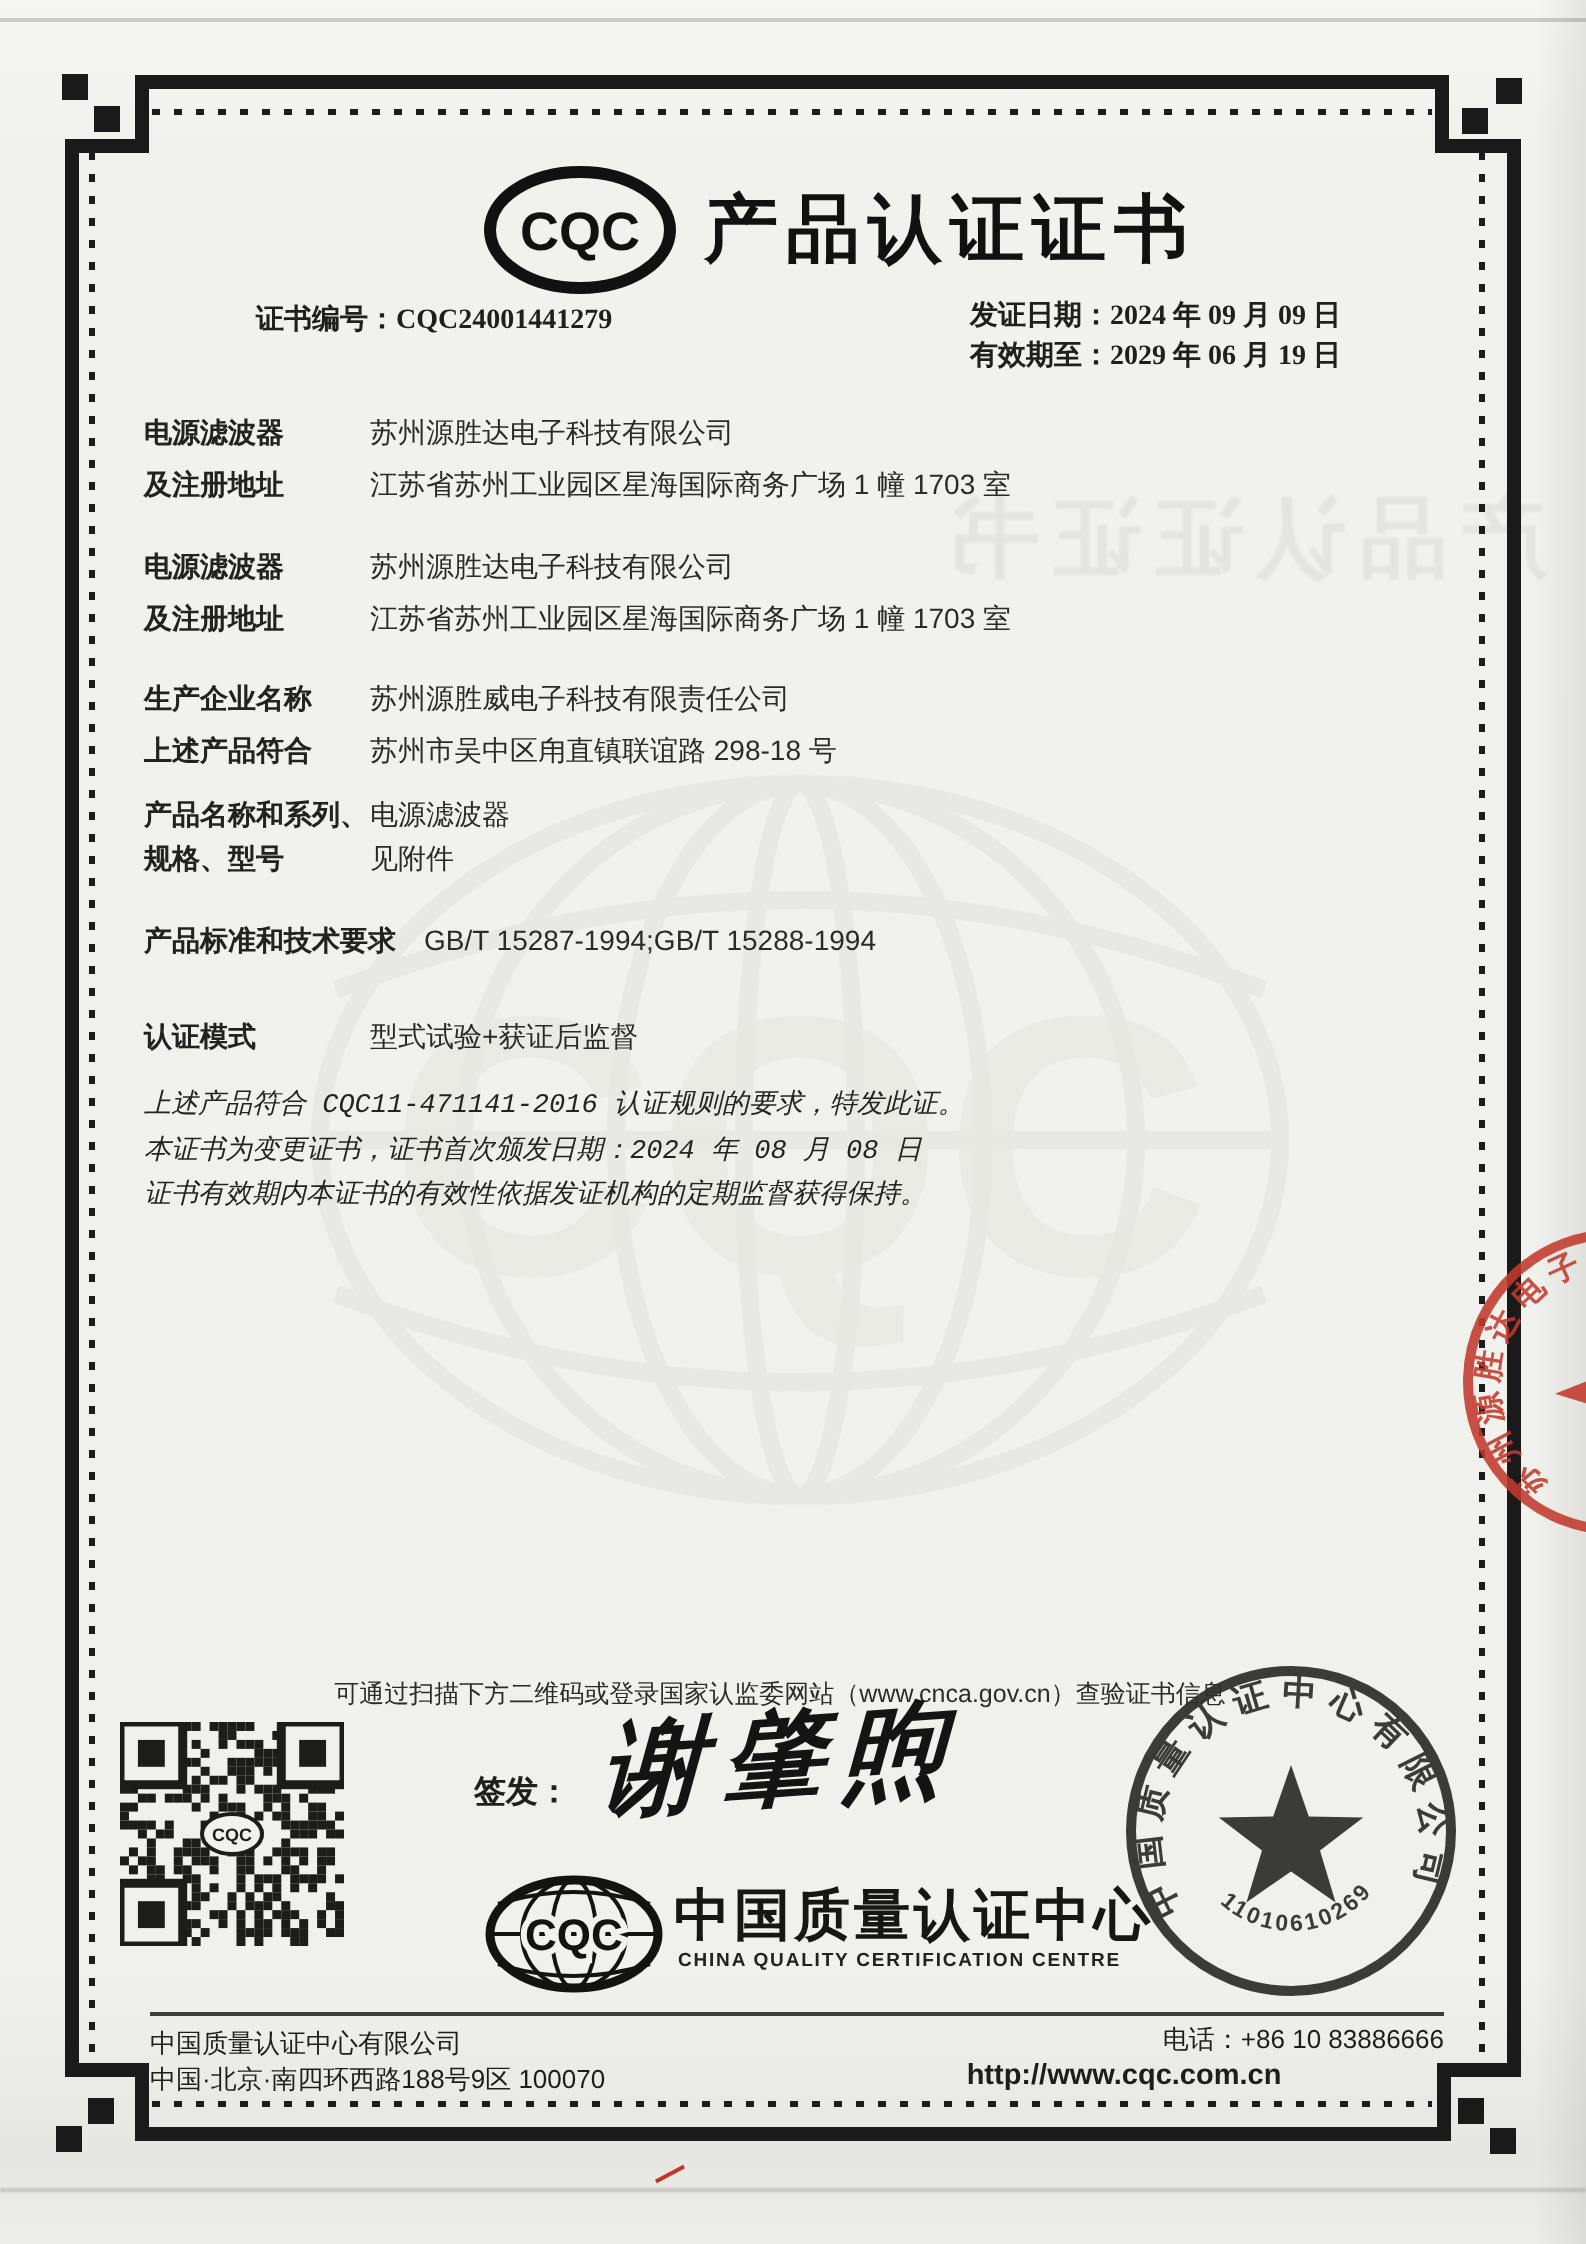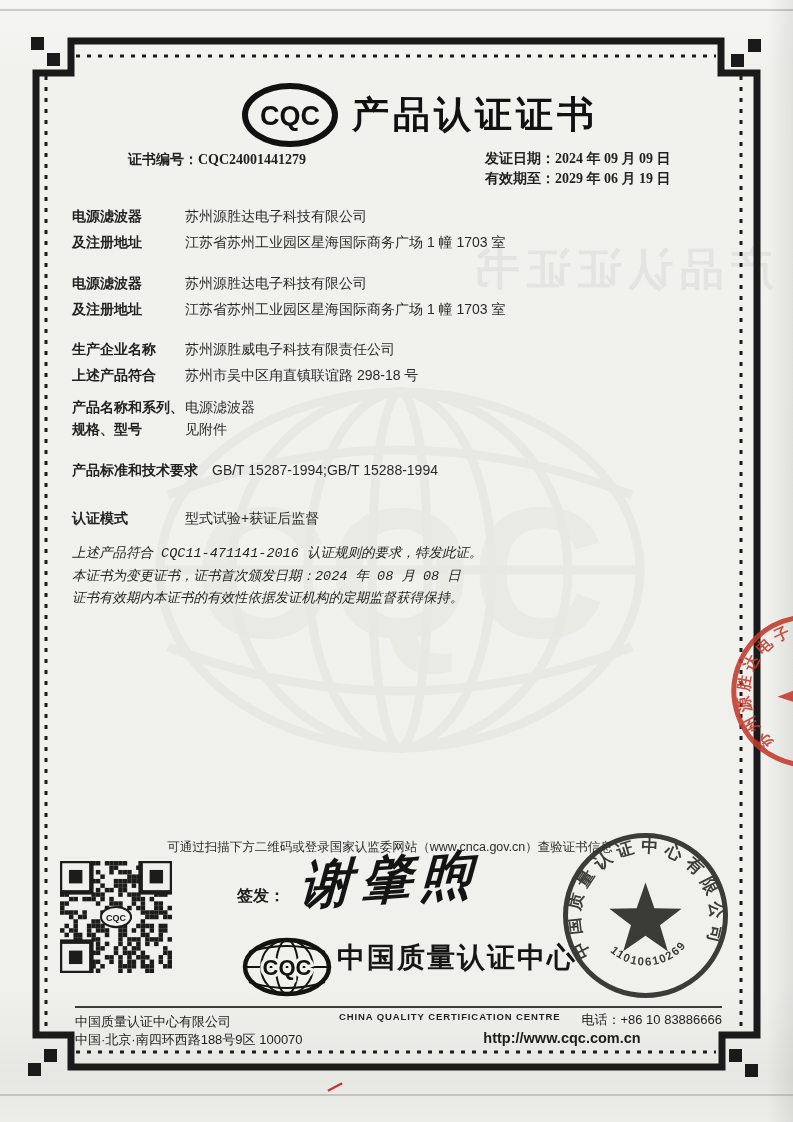--- a/index.html
+++ b/index.html
@@ -29,21 +29,21 @@
   .statements{left:72px;top:543px;font-family:Liberation Mono, monospace;font-style:italic;font-size:13.5px;line-height:22.5px;color:#23231f;}
   
   .verify-note{left:60px;top:839px;width:660px;text-align:center;font-size:12.5px;color:#2b2b29;}
   .qr{left:60px;top:861px;}
   .sign-label{left:237px;top:886px;font-family:"Liberation Serif",serif;font-weight:bold;font-size:16px;}
   .sign-name{left:300px;top:845px;font-family:"DejaVu Serif",serif;font-style:italic;font-weight:600;
              font-size:52px;letter-spacing:8px;color:#141414;transform:rotate(-4deg) skewX(-6deg);}
   
   .org-logo{left:241px;top:936px;}
   .org-cn{left:337px;top:939px;font-size:28px;font-weight:600;letter-spacing:2px;color:#161614;}
-  .org-en{left:339px;top:975px;font-size:9.5px;font-weight:bold;letter-spacing:.9px;color:#222;margin-top:36px;}
+  .org-en{left:339px;top:975px;font-size:9.5px;font-weight:bold;letter-spacing:.9px;color:#222;}
   
   .seal-black{left:558px;top:828px;opacity:.93;}
   .seal-red{left:726px;top:606px;opacity:.88;}
   
   .foot-rule{left:75px;top:1006px;width:647px;height:2px;background:#3c3c3a;}
   .foot-left{left:75px;top:1013px;font-size:13px;line-height:18px;color:#1d1d1b;}
   .foot-right{left:402px;top:1011px;width:320px;text-align:right;font-size:13px;line-height:18px;color:#1d1d1b;}
   .foot-right .site{font-size:14.5px;font-weight:bold;text-align:center;}
   .red-scratch{left:327px;top:1086px;width:16px;height:2px;background:#c23527;transform:rotate(-28deg);}
   

